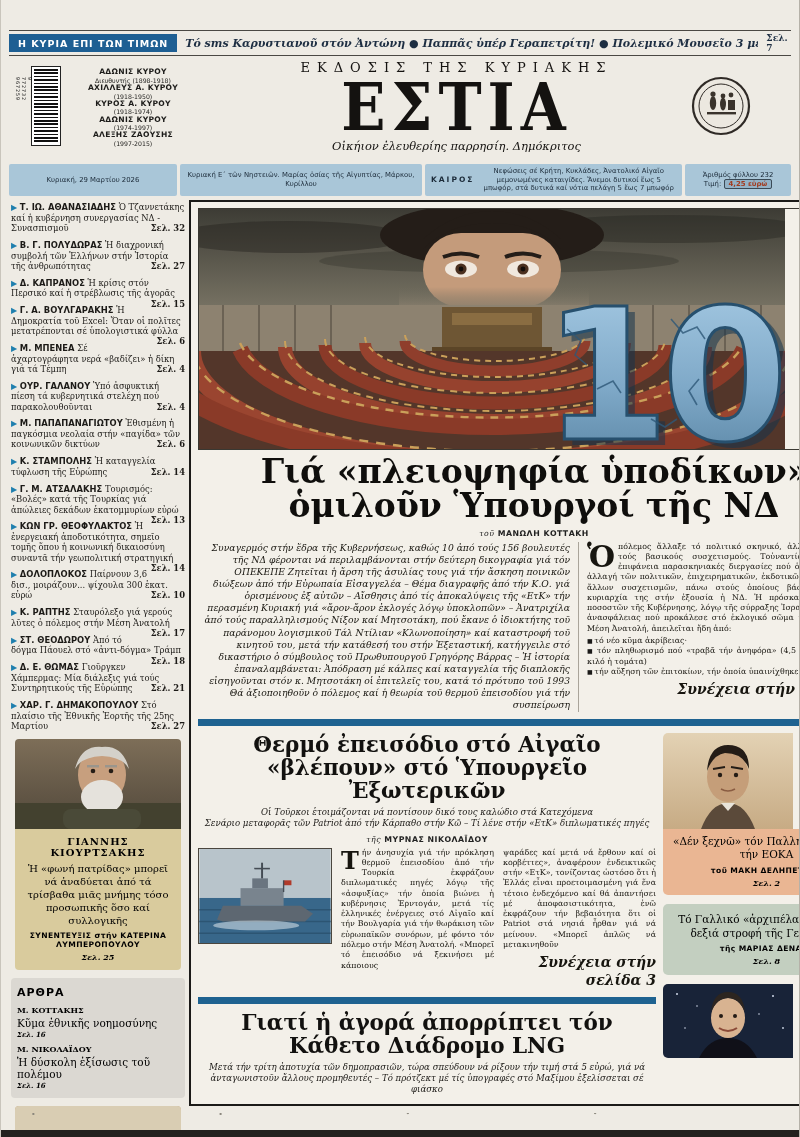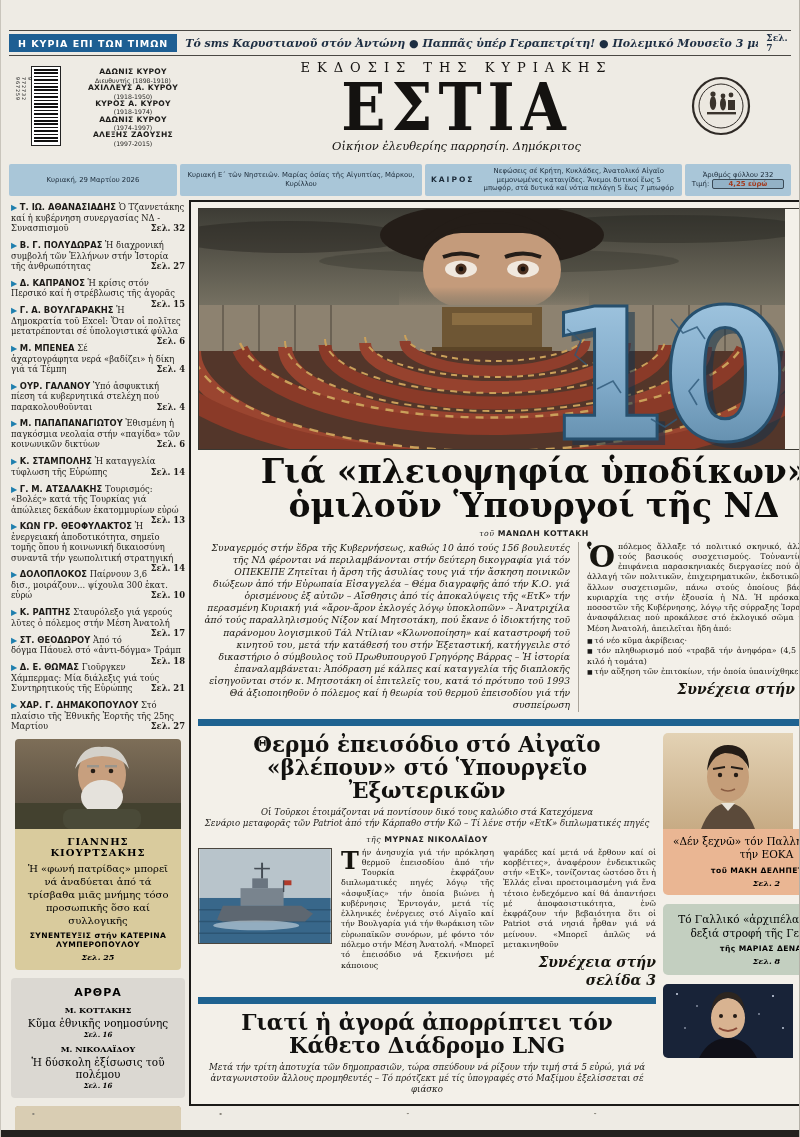--- a/index.html
+++ b/index.html
@@ -37,36 +37,36 @@
   .infobar { position:absolute; top:164px; left:8px; right:8px; height:32px; display:flex; gap:3px;
              font-family:"DejaVu Sans","Liberation Sans",sans-serif; color:#1b2a38; }
   .infobar > div { background:#a9c6d8; display:flex; align-items:center; justify-content:center;
                    font-size:6.9px; line-height:1.25; text-align:center; padding:2px 6px; border-radius:2px; }
   .ib-date { flex:0 0 168px; font-size:7.5px; }
   .ib-saints { flex:0 0 242px; }
   .ib-weather { flex:1; text-align:left; justify-content:flex-start; gap:7px; }
   .ib-weather .klabel { font-weight:bold; letter-spacing:2px; font-size:7.5px; white-space:nowrap; }
   .ib-issue { flex:0 0 106px; flex-direction:column; align-items:flex-start; text-align:left; }
   .price-badge { border:1px solid #3a4a56; background:#93b2c6; color:#a33b1f; font-weight:bold;
-                 padding:0 16px; border-radius:2px; font-size:6.9px; }
+                 padding:0 4px; border-radius:2px; font-size:6.9px; }
 
   
   .sidebar { position:absolute; left:10px; top:202px; width:174px; }
   .sb-item { font-size:8.4px; line-height:1.22; color:#1c1a17; margin-bottom:6.5px; }
   .sb-item .tri { color:#1f7fae; font-size:8px; }
   .sb-item b.auth { font-family:"DejaVu Sans","Liberation Sans",sans-serif; font-size:8.4px; }
   .sb-item .pg { float:right; font-weight:bold; }
   .sb-card { border-radius:4px; overflow:hidden; margin:8px 4px; }
   .sb-card .cap { padding:7px 8px 8px; text-align:center; }
   .cap-name { font-size:10px; font-weight:bold; letter-spacing:1px; margin-bottom:4px; }
   .cap-quote { font-size:10px; line-height:1.3; }
   .cap-by { font-family:"DejaVu Sans","Liberation Sans",sans-serif; font-size:7.6px; font-weight:bold; margin-top:4px; letter-spacing:.4px; }
   .cap-pg { font-size:8px; font-style:italic; font-weight:bold; margin-top:3px; }
   .tan { background:#d9cb9d; }
-  .arthra { background:#dbd8d2; border-radius:4px; text-align:center; padding:8px 6px; margin:8px 0; }
+  .arthra { background:#dbd8d2; border-radius:4px; text-align:left; padding:8px 6px; margin:8px 0; }
   .arthra-title { font-family:"DejaVu Sans","Liberation Sans",sans-serif; font-weight:bold; font-size:11px; letter-spacing:1px; margin-bottom:6px; }
   .arthra .a-auth { font-size:8px; font-weight:bold; margin-top:5px; }
   .arthra .a-title { font-size:10.5px; margin-top:2px; }
   .arthra .a-pg { font-size:7px; font-style:italic; font-weight:bold; margin-top:1px; }
 
   
   .mainframe { position:absolute; left:188px; top:200px; width:690px; height:906px;
                border:2px solid #1b1a18; background:#f3f0e9; padding:6px 7px; overflow:hidden; }
   .hero { border:1px solid #3a3832; height:242px; margin-bottom:5px; }
   .hero svg { display:block; }

